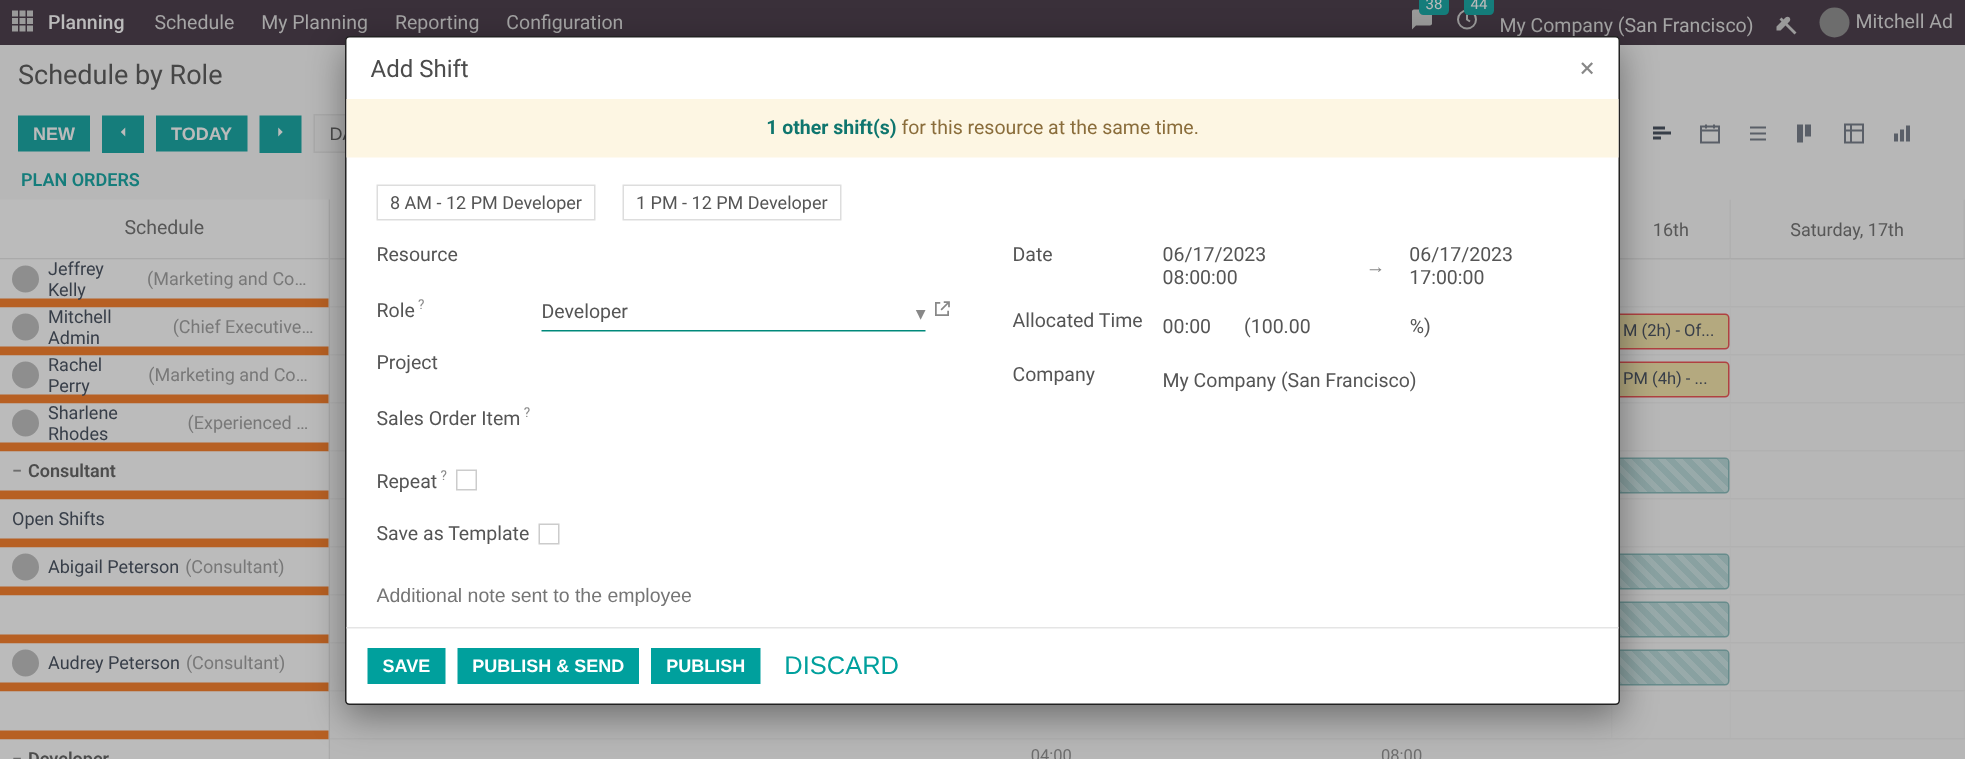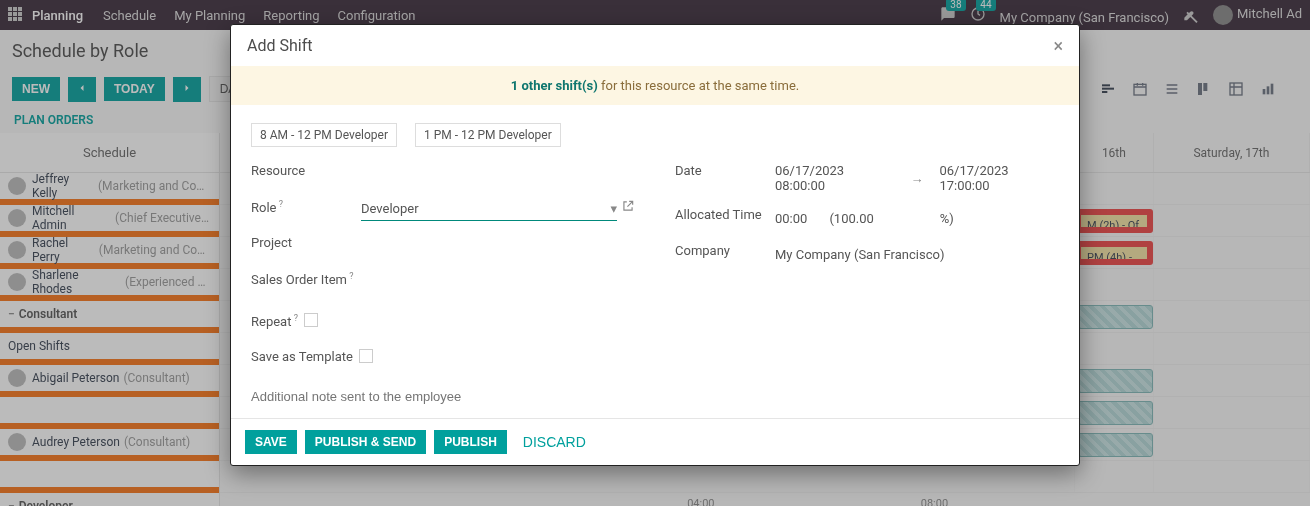--- a/index.html
+++ b/index.html
@@ -36,21 +36,21 @@
   .gantt-row .role-suffix { color: #999; margin-left: 4px; overflow: hidden; text-overflow: ellipsis; white-space: nowrap; }
   .avatar-xs { width: 18px; height: 18px; border-radius: 50%; background: #bbb; margin-right: 6px; flex-shrink: 0; }
   .minus { margin-right: 4px; color: #888; }
 
   .gantt-right { flex: 1; overflow: hidden; position: relative; }
   .gantt-header { height: 40px; display: flex; border-bottom: 1px solid #e5e5e5; }
   .day-col { flex: 1; display: flex; align-items: center; justify-content: center; border-right: 1px solid #eee; font-size: 12px; color: #666; }
   .gantt-body-row { height: 32px; display: flex; border-bottom: 1px solid #f0f0f0; position: relative; }
   .gantt-body-row .cell { flex: 1; border-right: 1px solid #f5f5f5; position: relative; }
   .shift-block { position: absolute; height: 24px; top: 4px; border-radius: 3px; font-size: 11px; padding: 4px 6px; overflow: hidden; white-space: nowrap; }
-  .shift-yellow { background: #f5e3a4; border: 6px solid #ef4444; }
+  .shift-yellow { background: #f5e3a4; border: 1px solid #ef4444; }
   .shift-teal { background: repeating-linear-gradient(45deg,#b2d8d8,#b2d8d8 4px,#c9e5e5 4px,#c9e5e5 8px); border: 1px solid #7fb7b7; }
   .timeline-foot { display: flex; font-size: 11px; color: #888; padding-top: 4px; }
   .timeline-foot span { flex: 1; text-align: left; }
 
   
   .overlay { position: absolute; inset: 0; background: rgba(60,60,60,0.35); display: flex; align-items: flex-start; justify-content: center; padding-top: 24px; }
   .modal { width: 850px; background: #fff; border: 1px solid #222; box-shadow: 0 8px 24px rgba(0,0,0,0.4); border-radius: 3px; }
   .modal-header { display: flex; align-items: center; padding: 10px 16px; }
   .modal-title { font-size: 16px; font-weight: 400; color: #4c4c4c; }
   .modal-close { margin-left: auto; cursor: pointer; font-size: 18px; color: #888; }
@@ -68,21 +68,21 @@
   .form-label sup { color: #888; font-size: 9px; }
   .form-value { flex: 1; font-size: 13px; color: #555; display: flex; align-items: center; gap: 6px; }
   .select-wrap { flex: 1; border-bottom: 1px solid #00897b; padding-bottom: 2px; display: flex; align-items: center; color: #555; }
   .select-caret { margin-left: auto; color: #888; cursor: pointer; }
   .ext-link { color: #888; cursor: pointer; margin-left: 4px; }
   .date-arrow { margin: 0 10px; color: #888; }
   .checkbox-sm { width: 14px; height: 14px; border: 1px solid #ccc; display: inline-block; cursor: pointer; }
   .note-input { border: none; color: #aaa; font-size: 13px; padding: 4px 0; width: 100%; outline: none; }
 
   .modal-footer { border-top: 1px solid #e5e5e5; padding: 10px 14px; display: flex; gap: 8px; align-items: center; }
-  .btn-discard { color: #00a09d; background: none; border: none; font-weight: 500; cursor: pointer; font-size: 14px; padding: 5px 8px; }
+  .btn-discard { color: #00a09d; background: none; border: none; font-weight: 500; cursor: pointer; font-size: 17px; padding: 5px 8px; }
 </style>
 </head>
 <body>
 
 <div class="topnav">
   <div class="apps-icon">
       <span></span>
       <span></span>
       <span></span>
       <span></span>

